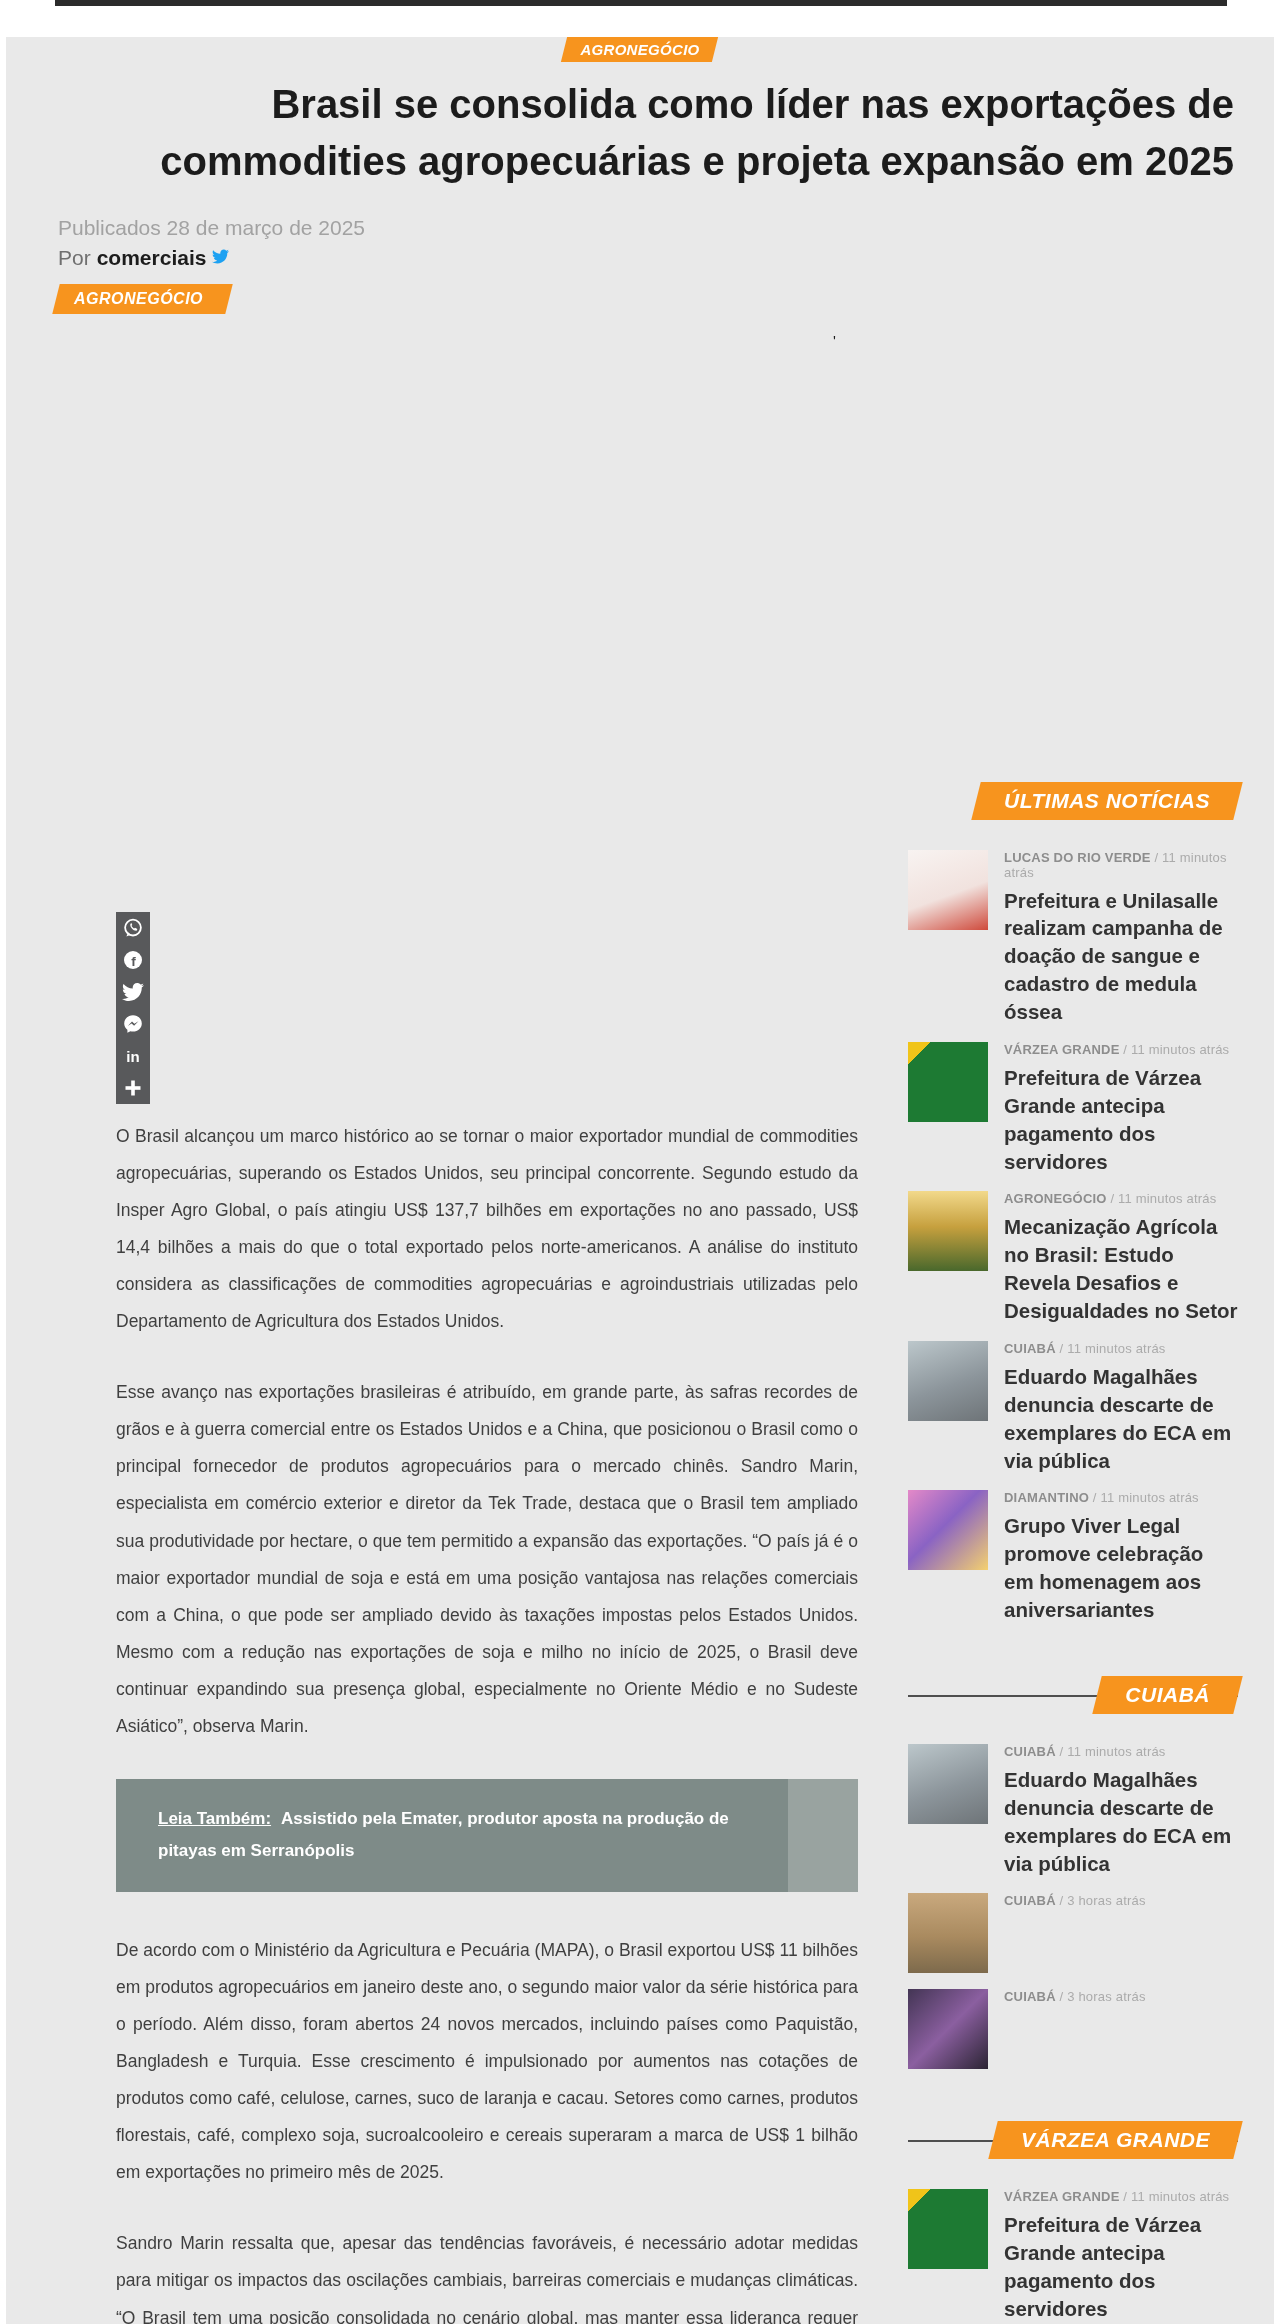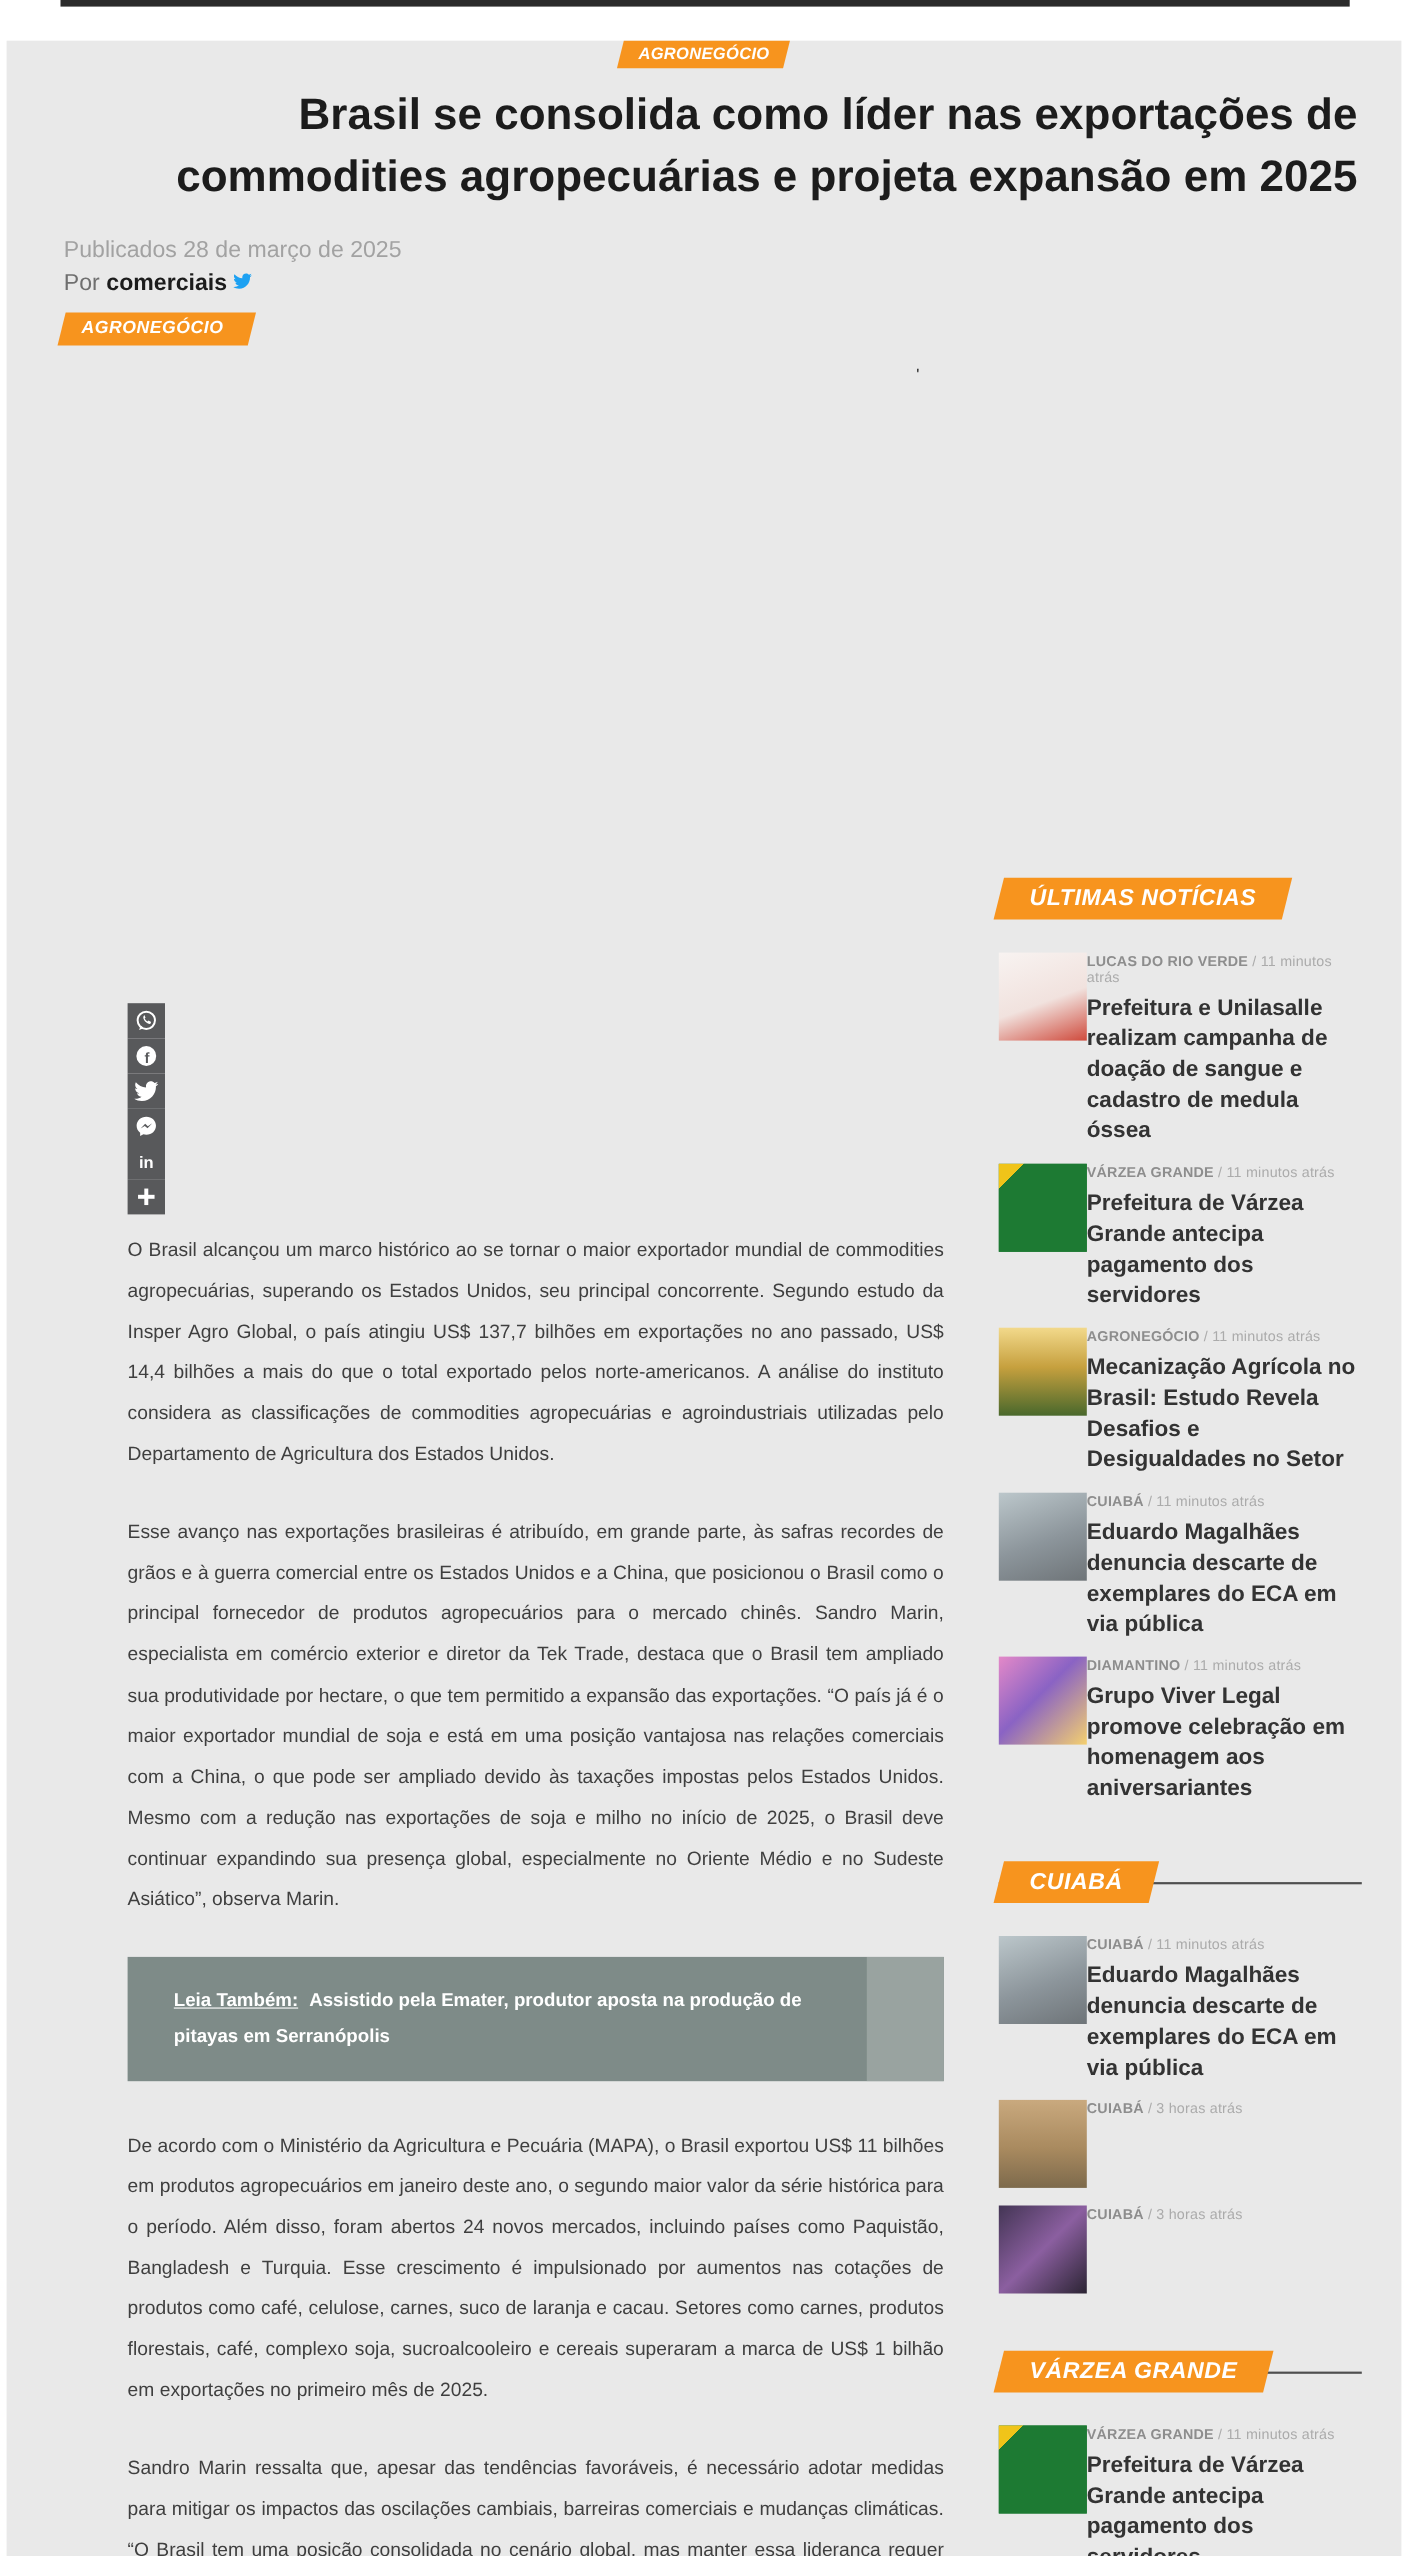--- a/index.html
+++ b/index.html
@@ -46,24 +46,24 @@
 
   .article-col p {
     font-size:17.5px; line-height:2.12; color:#3f3f3f; text-align:justify; margin-bottom:34px;
   }
 
   .leia-box { position:relative; background:#7e8b88; color:#fff; padding:24px 67px 24px 42px; margin:4px 0 40px 0; font-size:17px; line-height:1.9; font-weight:bold; overflow:hidden; }
   .leia-box::after { content:""; position:absolute; top:0; right:0; width:70px; height:100%; background:#99a3a0; }
   .leia-label { text-decoration:underline; margin-right:10px; }
 
   
-  .section-header { text-align:left; margin:16px 0 30px 0; position:relative; }
+  .section-header { text-align:right; margin:0 0 30px 0; position:relative; }
   .section-header.with-lines { margin-top:52px; }
   .section-header.with-lines::before { content:""; position:absolute; left:0; right:0; top:50%; height:2px; background:#4f4f4f; }
-  .news-item { display:flex; margin-bottom:16px; cursor:pointer; }
+  .news-item { display:flex; gap:16px; margin-bottom:16px; cursor:pointer; }
   .thumb { width:80px; height:80px; flex-shrink:0; }
   .news-text { flex:1; }
   .news-meta { font-size:13px; color:#8d8d8d; font-weight:bold; letter-spacing:.2px; }
   .news-meta .sep, .news-meta .time { color:#ababab; font-weight:normal; }
   .news-title { font-size:20.5px; font-weight:bold; color:#333; line-height:1.36; margin-top:7px; }
 
   
   .thumb-blood   { background:linear-gradient(160deg,#f8f3f1 0%,#f1e2de 55%,#cf4a3c 100%); }
   .thumb-servidor{ background:linear-gradient(135deg,#f0c419 0 14%,#1d7a33 14%),#1d7a33; }
   .thumb-tractor { background:linear-gradient(180deg,#f2d98b 0%,#c6a03e 45%,#49682c 100%); }

